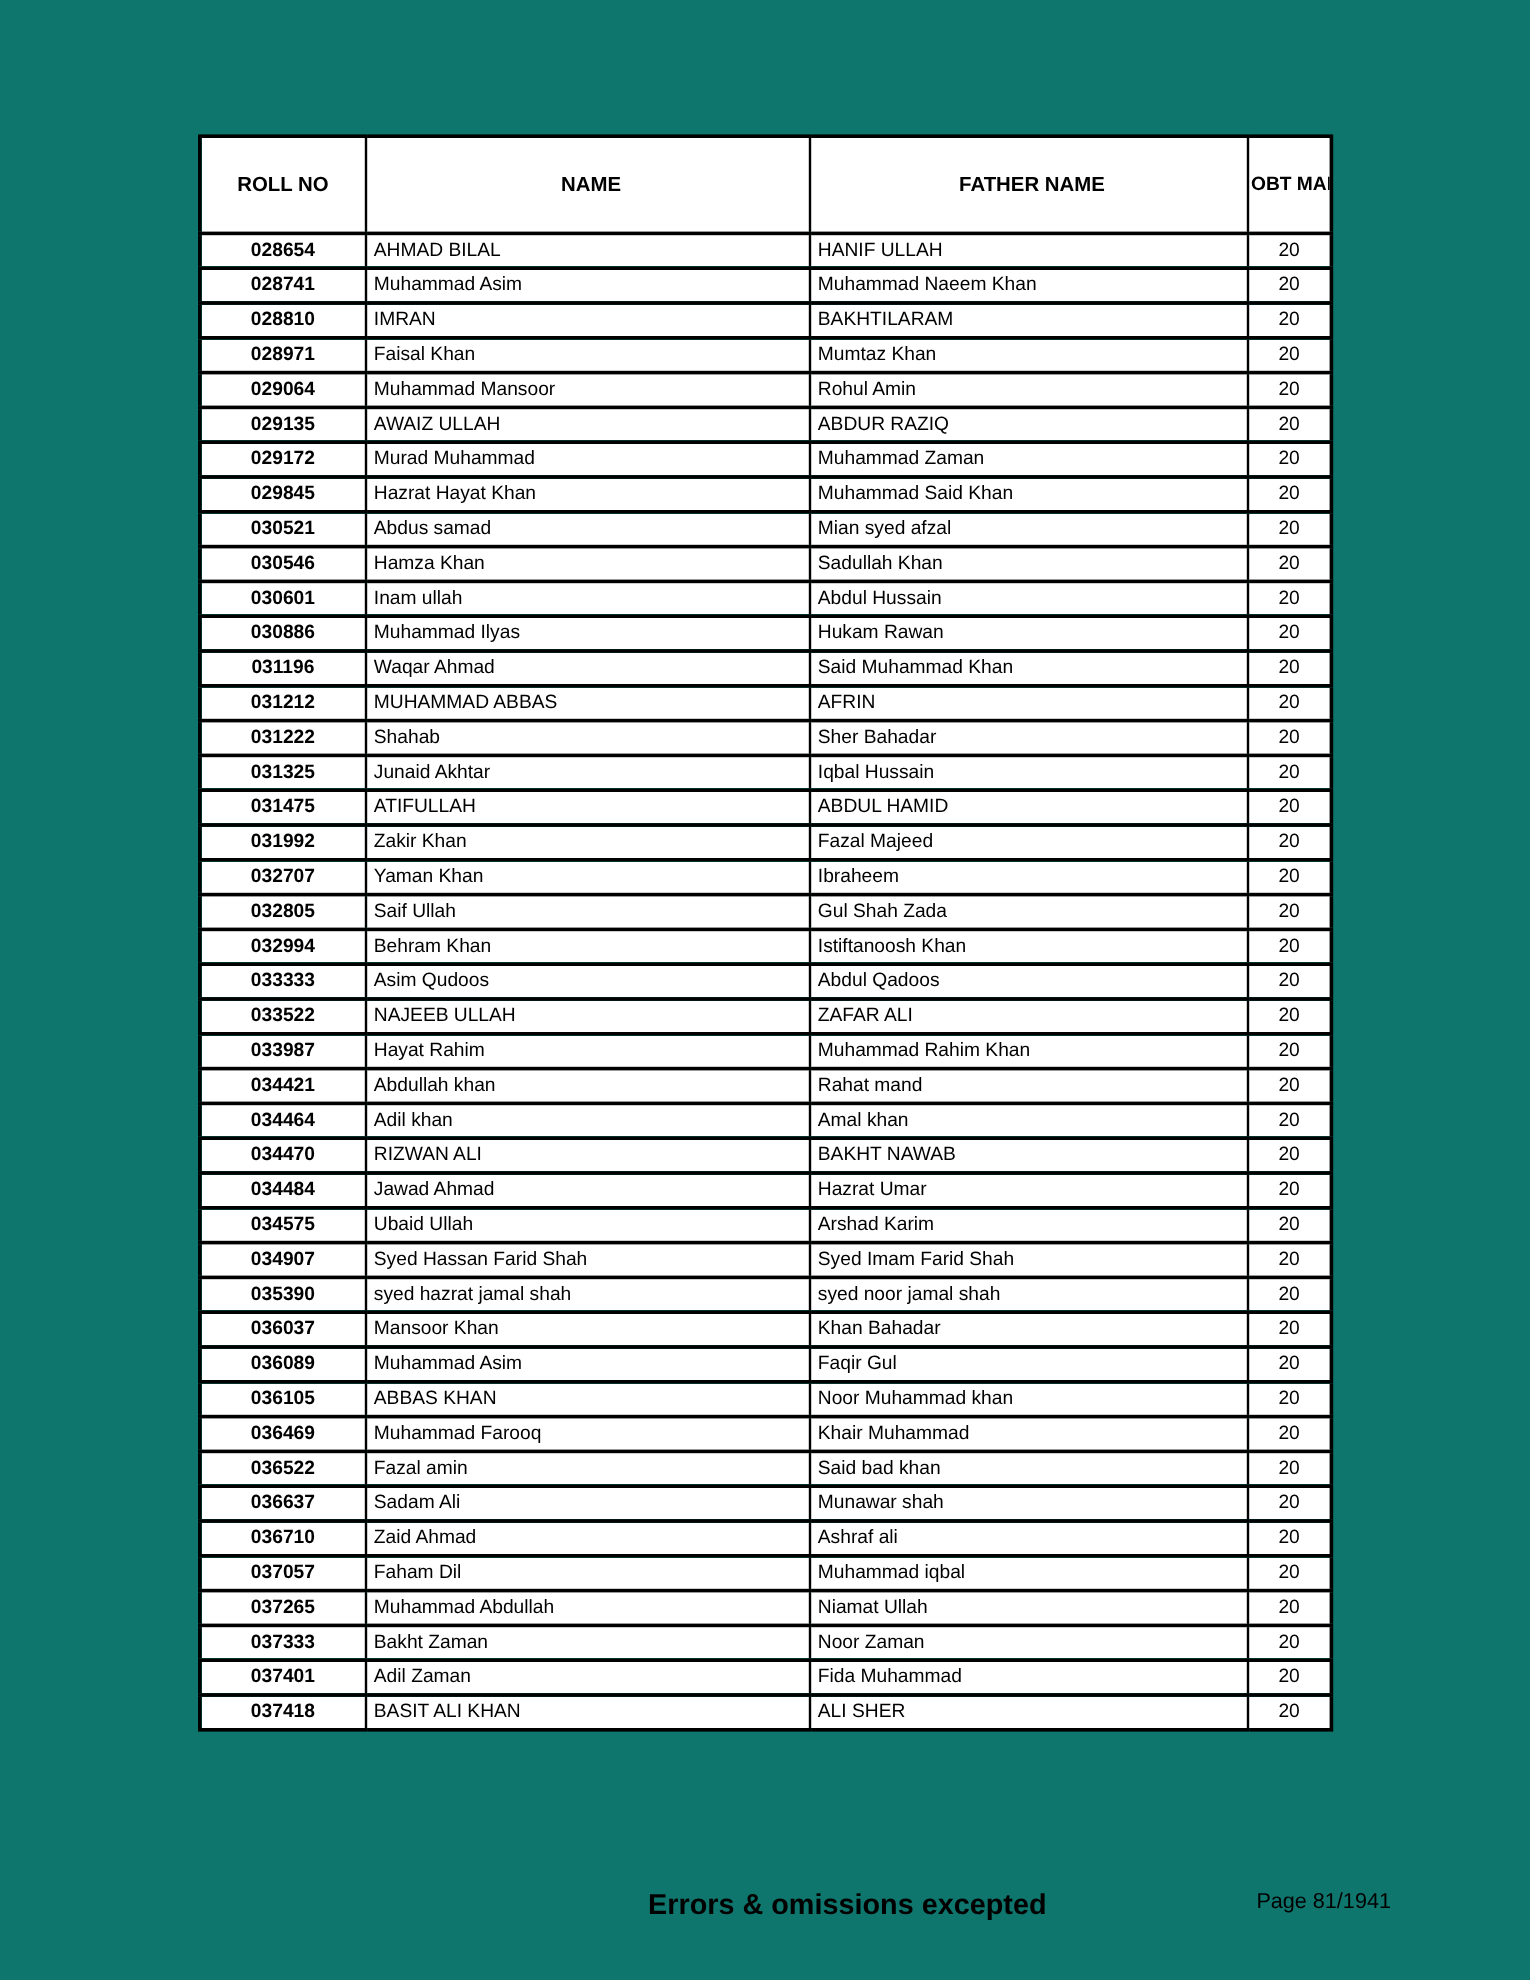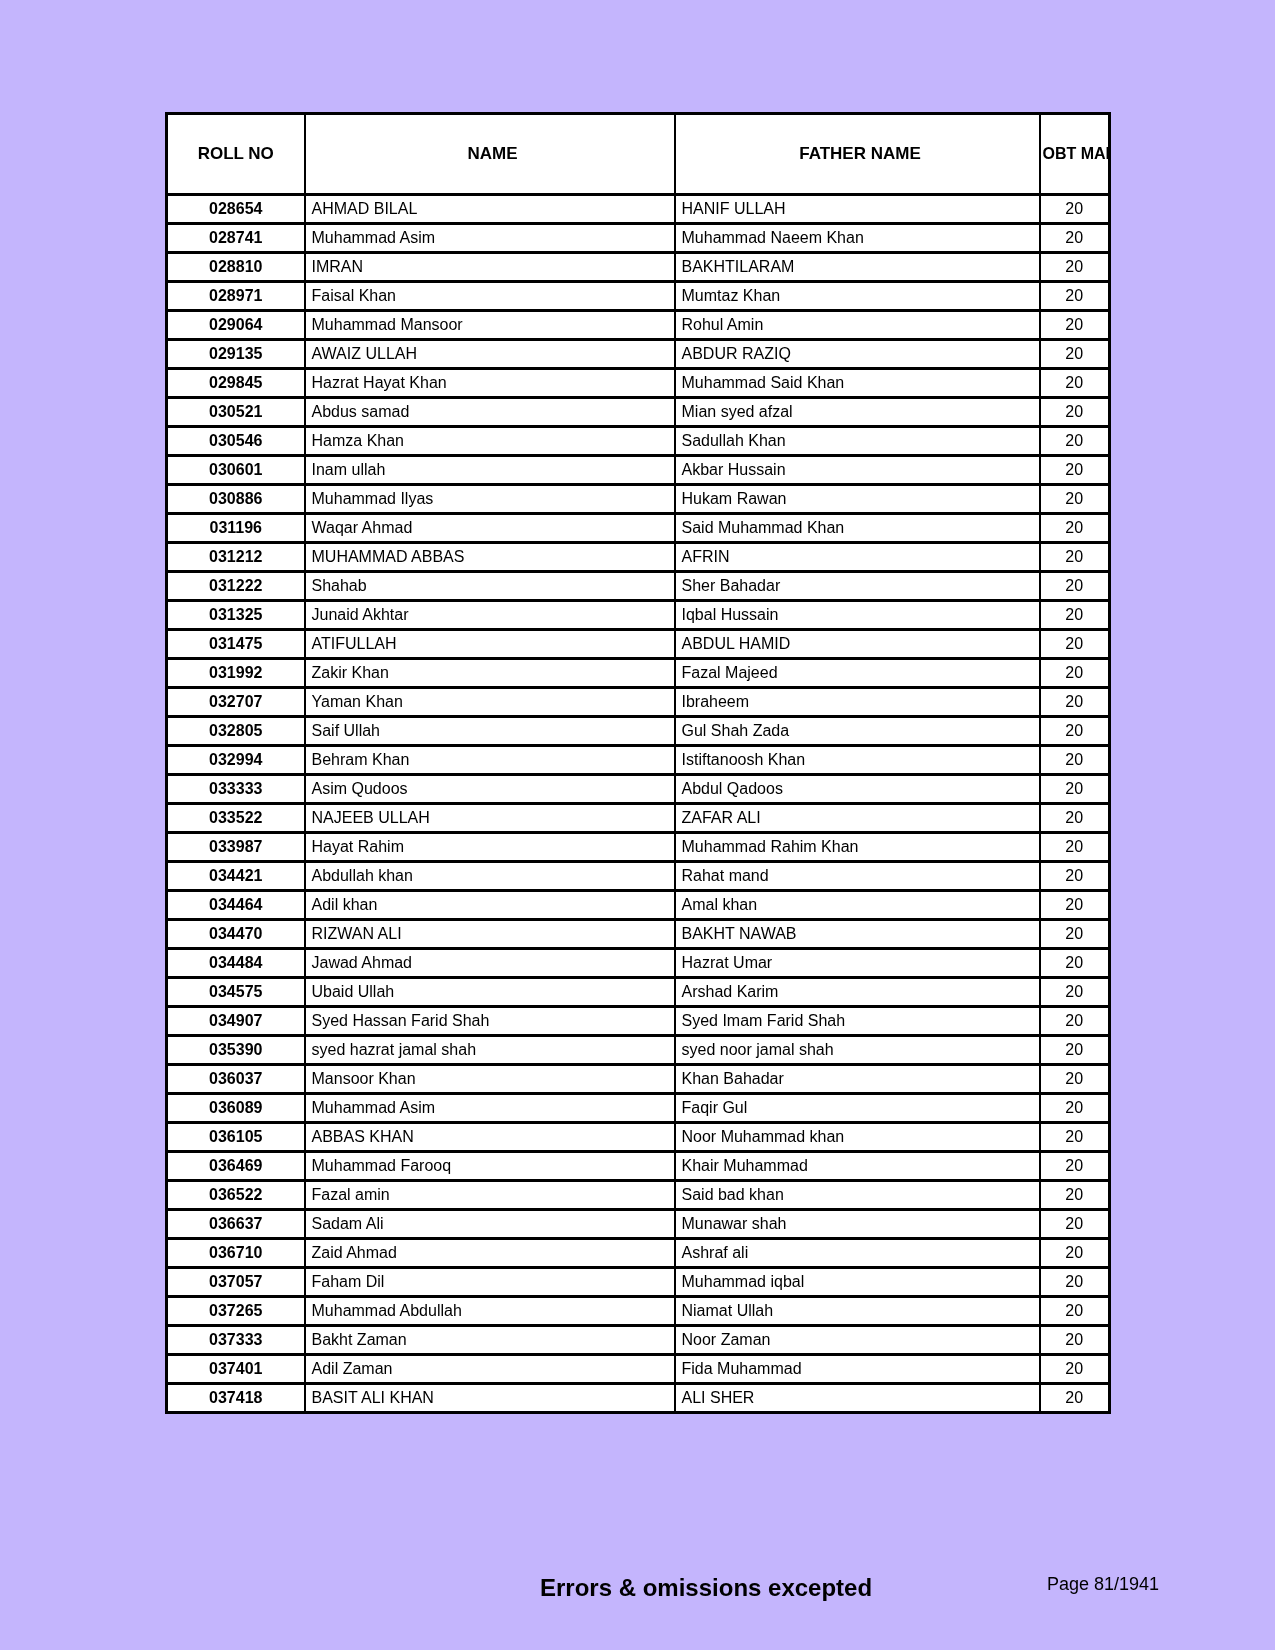--- a/index.html
+++ b/index.html
@@ -4,21 +4,21 @@
 <style>
   html, body {
     margin: 0;
     padding: 0;
     background: #ffffff;
   }
   .page {
     position: relative;
     width: 1275px;
     height: 1650px;
-    background: #c4b5fd;
+    background: #0f766e;
     font-family: "Liberation Sans", sans-serif;
     color: #000000;
     overflow: hidden;
   }
   table.results {
     position: absolute;
     left: 165px;
     top: 112px;
     width: 943px;
     table-layout: fixed;
@@ -131,41 +131,47 @@
           <td class="c-father">Rohul Amin</td>
           <td class="c-obt">20</td>
         </tr>
         <tr>
           <td class="c-roll">029135</td>
           <td class="c-name">AWAIZ ULLAH</td>
           <td class="c-father">ABDUR RAZIQ</td>
           <td class="c-obt">20</td>
         </tr>
         <tr>
+          <td class="c-roll">029172</td>
+          <td class="c-name">Murad Muhammad</td>
+          <td class="c-father">Muhammad Zaman</td>
+          <td class="c-obt">20</td>
+        </tr>
+        <tr>
           <td class="c-roll">029845</td>
           <td class="c-name">Hazrat Hayat Khan</td>
           <td class="c-father">Muhammad Said Khan</td>
           <td class="c-obt">20</td>
         </tr>
         <tr>
           <td class="c-roll">030521</td>
           <td class="c-name">Abdus samad</td>
           <td class="c-father">Mian syed afzal</td>
           <td class="c-obt">20</td>
         </tr>
         <tr>
           <td class="c-roll">030546</td>
           <td class="c-name">Hamza Khan</td>
           <td class="c-father">Sadullah Khan</td>
           <td class="c-obt">20</td>
         </tr>
         <tr>
           <td class="c-roll">030601</td>
           <td class="c-name">Inam ullah</td>
-          <td class="c-father">Akbar Hussain</td>
+          <td class="c-father">Abdul Hussain</td>
           <td class="c-obt">20</td>
         </tr>
         <tr>
           <td class="c-roll">030886</td>
           <td class="c-name">Muhammad Ilyas</td>
           <td class="c-father">Hukam Rawan</td>
           <td class="c-obt">20</td>
         </tr>
         <tr>
           <td class="c-roll">031196</td>

